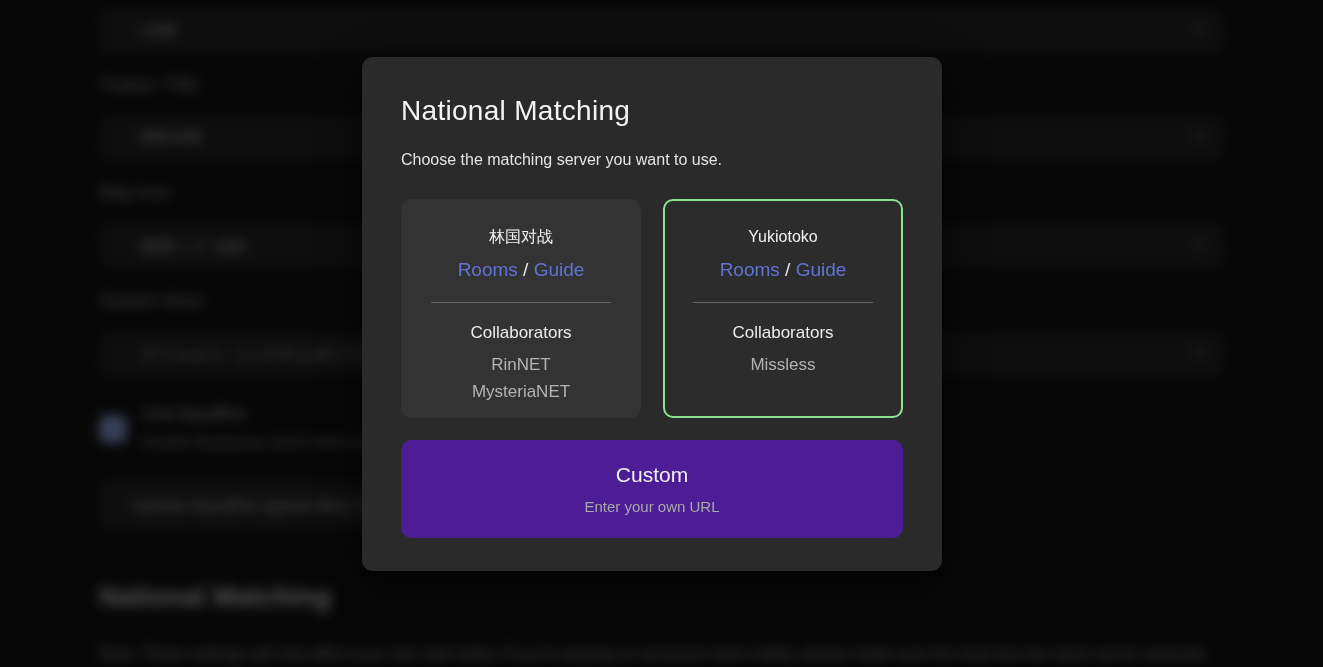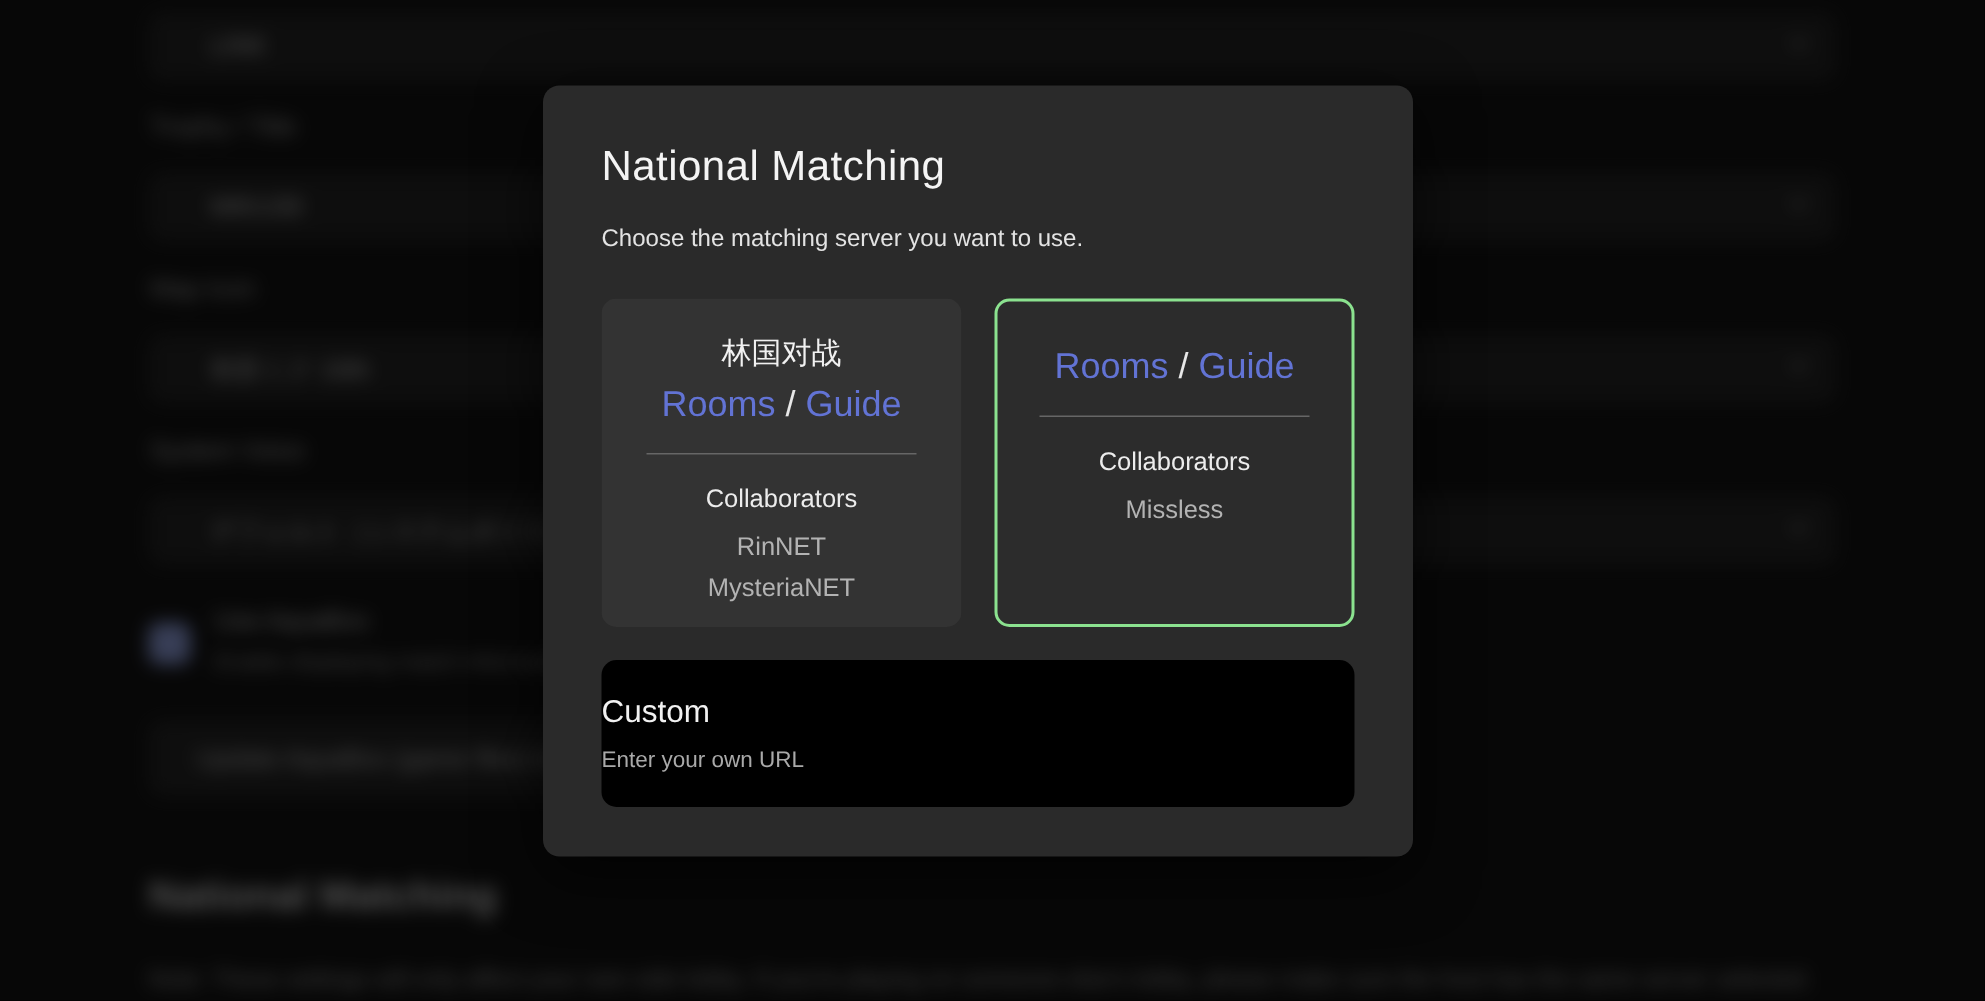--- a/index.html
+++ b/index.html
@@ -30,29 +30,29 @@
 
   
   .modal{position:absolute;left:362px;top:57px;width:580px;height:514px;background:#2a2a2a;
          border-radius:11px;box-shadow:0 12px 42px rgba(0,0,0,0.65);padding:36px 39px 0 39px;}
   .modal-title{font-size:28px;line-height:35px;color:#f4f4f4;font-weight:500;letter-spacing:0.3px;}
   .modal-subtitle{margin-top:20px;font-size:16px;line-height:23px;color:#e3e3e3;}
   .cards-row{margin-top:28px;display:flex;gap:22px;}
   .server-card{width:240px;height:219px;border-radius:10px;background:#333333;
                border:2px solid transparent;text-align:center;padding-top:23px;}
   .server-card.selected{background:#2c2c2c;border-color:#8be28f;}
-  .server-name{font-size:20px;line-height:25px;color:#f1f1f1;}
-  .server-links{margin-top:9px;font-size:24px;line-height:24px;color:#e8e8e8;}
+  .server-name{font-size:16px;line-height:25px;color:#f1f1f1;}
+  .server-links{margin-top:9px;font-size:19px;line-height:24px;color:#e8e8e8;}
   .server-links a{color:#6273d4;text-decoration:none;cursor:pointer;}
   .card-divider{margin:20px auto 0 auto;width:180px;height:0;border-top:1px solid #666666;}
   .collab-heading{margin-top:18px;font-size:17px;line-height:23px;color:#ececec;}
   .collab-list{margin-top:7px;}
   .collab-item{font-size:17px;line-height:27px;color:#b3b3b3;}
-  .custom-card{margin-top:22px;width:502px;height:98px;border-radius:10px;background:#000000;
-               padding-top:22px;cursor:pointer;}
+  .custom-card{margin-top:22px;width:502px;height:98px;border-radius:10px;background:#4c1d95;
+               text-align:center;padding-top:22px;cursor:pointer;}
   .custom-title{font-size:21px;line-height:26px;color:#f1f1f1;}
   .custom-subtitle{margin-top:8px;font-size:15px;line-height:21px;color:#a9a9a9;}
 </style>
 </head>
 <body>
 
 <div class="screen">
 
   <div class="bg-page">
 
@@ -122,20 +122,21 @@
         </div>
         <div class="card-divider"></div>
         <div class="collab-heading">Collaborators</div>
         <div class="collab-list">
           <div class="collab-item">RinNET</div>
           <div class="collab-item">MysteriaNET</div>
         </div>
       </div>
 
       <div class="server-card selected">
+        <div class="server-name">Yukiotoko</div>
         <div class="server-links">
           <a>Rooms</a>
           <span>/</span>
           <a>Guide</a>
         </div>
         <div class="card-divider"></div>
         <div class="collab-heading">Collaborators</div>
         <div class="collab-list">
           <div class="collab-item">Missless</div>
         </div>

